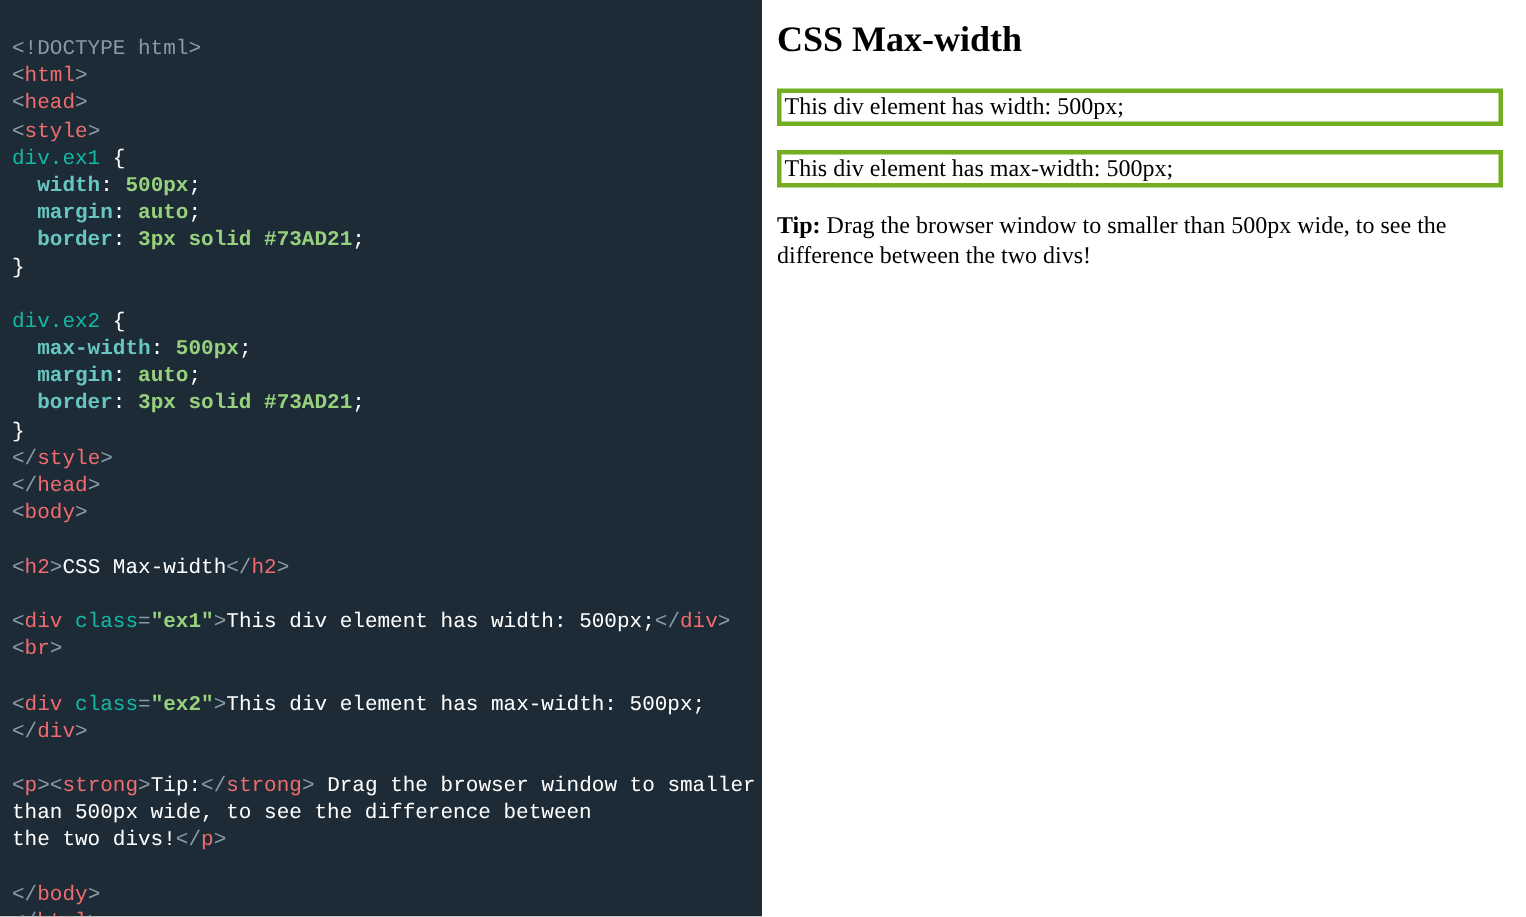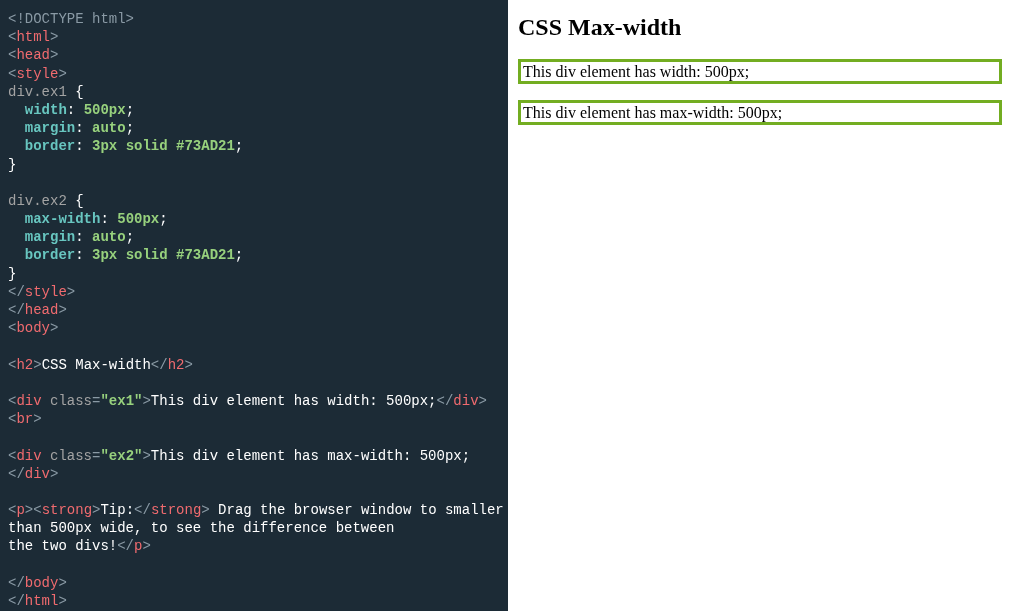--- a/index.html
+++ b/index.html
@@ -8,39 +8,39 @@
   width: 1017px;
   height: 611px;
   font-family: Consolas, Monaco, 'Courier New', monospace;
   overflow: hidden;
 }
 .code-panel {
   width: 508px;
   height: 611px;
   background: #1c2b36;
   color: #fff;
-  padding: 10px 8px;
+  padding: 24px 8px;
   font-size: 14px;
   line-height: 1.3;
   white-space: pre;
   overflow: hidden;
 }
 .preview-panel {
   flex: 1;
   height: 611px;
   background: #fff;
   padding: 14px 10px 10px 10px;
   font-family: 'Times New Roman', Times, serif;
   color: #000;
   overflow: hidden;
 }
 
 .c-gray { color: #8a9aa5; }
 .c-red { color: #f16b6f; }
-.c-orange { color: #a3a3a3; }
+.c-orange { color: #14b8a6; }
 .c-green { color: #97d17d; font-weight: bold; }
 .c-cyan { color: #68c6c0; font-weight: bold; }
 .c-white { color: #fff; }
 
 
 .pv-h2 {
   font-size: 24px;
   font-weight: bold;
   margin-bottom: 18px;
 }
@@ -58,13 +58,14 @@
 </style>
 </head>
 <body>
 
 <div class="code-panel"><div id="code-lines"><div><span class="c-gray">&lt;!DOCTYPE html&gt;</span></div><div><span class="c-gray">&lt;</span><span class="c-red">html</span><span class="c-gray">&gt;</span></div><div><span class="c-gray">&lt;</span><span class="c-red">head</span><span class="c-gray">&gt;</span></div><div><span class="c-gray">&lt;</span><span class="c-red">style</span><span class="c-gray">&gt;</span></div><div><span class="c-orange">div.ex1 </span><span class="c-white">{</span></div><div><span class="c-cyan">  width</span><span class="c-white">: </span><span class="c-green">500px</span><span class="c-white">;</span></div><div><span class="c-cyan">  margin</span><span class="c-white">: </span><span class="c-green">auto</span><span class="c-white">;</span></div><div><span class="c-cyan">  border</span><span class="c-white">: </span><span class="c-green">3px solid #73AD21</span><span class="c-white">;</span></div><div><span class="c-white">}</span></div><div>&nbsp;</div><div><span class="c-orange">div.ex2 </span><span class="c-white">{</span></div><div><span class="c-cyan">  max-width</span><span class="c-white">: </span><span class="c-green">500px</span><span class="c-white">;</span></div><div><span class="c-cyan">  margin</span><span class="c-white">: </span><span class="c-green">auto</span><span class="c-white">;</span></div><div><span class="c-cyan">  border</span><span class="c-white">: </span><span class="c-green">3px solid #73AD21</span><span class="c-white">;</span></div><div><span class="c-white">}</span></div><div><span class="c-gray">&lt;/</span><span class="c-red">style</span><span class="c-gray">&gt;</span></div><div><span class="c-gray">&lt;/</span><span class="c-red">head</span><span class="c-gray">&gt;</span></div><div><span class="c-gray">&lt;</span><span class="c-red">body</span><span class="c-gray">&gt;</span></div><div>&nbsp;</div><div><span class="c-gray">&lt;</span><span class="c-red">h2</span><span class="c-gray">&gt;</span><span class="c-white">CSS Max-width</span><span class="c-gray">&lt;/</span><span class="c-red">h2</span><span class="c-gray">&gt;</span></div><div>&nbsp;</div><div><span class="c-gray">&lt;</span><span class="c-red">div </span><span class="c-orange">class</span><span class="c-gray">=</span><span class="c-green">"ex1"</span><span class="c-gray">&gt;</span><span class="c-white">This div element has width: 500px;</span><span class="c-gray">&lt;/</span><span class="c-red">div</span><span class="c-gray">&gt;</span></div><div><span class="c-gray">&lt;</span><span class="c-red">br</span><span class="c-gray">&gt;</span></div><div>&nbsp;</div><div><span class="c-gray">&lt;</span><span class="c-red">div </span><span class="c-orange">class</span><span class="c-gray">=</span><span class="c-green">"ex2"</span><span class="c-gray">&gt;</span><span class="c-white">This div element has max-width: 500px;</span></div><div><span class="c-gray">&lt;/</span><span class="c-red">div</span><span class="c-gray">&gt;</span></div><div>&nbsp;</div><div><span class="c-gray">&lt;</span><span class="c-red">p</span><span class="c-gray">&gt;</span><span class="c-gray">&lt;</span><span class="c-red">strong</span><span class="c-gray">&gt;</span><span class="c-white">Tip:</span><span class="c-gray">&lt;/</span><span class="c-red">strong</span><span class="c-gray">&gt;</span><span class="c-white"> Drag the browser window to smaller </span></div><div><span class="c-white">than 500px wide, to see the difference between </span></div><div><span class="c-white">the two divs!</span><span class="c-gray">&lt;/</span><span class="c-red">p</span><span class="c-gray">&gt;</span></div><div>&nbsp;</div><div><span class="c-gray">&lt;/</span><span class="c-red">body</span><span class="c-gray">&gt;</span></div><div><span class="c-gray">&lt;/</span><span class="c-red">html</span><span class="c-gray">&gt;</span></div></div></div>
 
 <div class="preview-panel">
   <h2 class="pv-h2">CSS Max-width</h2>
   <div class="pv-box pv-box1">This div element has width: 500px;</div>
   <div class="pv-box pv-box2">This div element has max-width: 500px;</div>
+  <p class="pv-p"><span class="pv-strong">Tip:</span><span> Drag the browser window to smaller than 500px wide, to see the difference between the two divs!</span></p>
 </div>
 
 </body></html>

